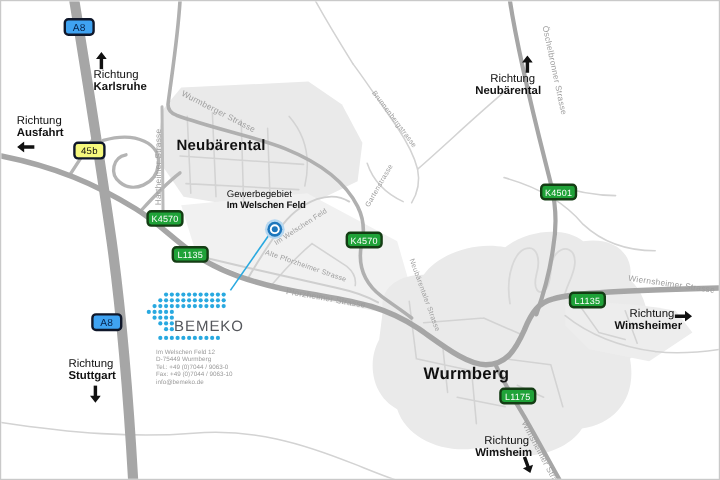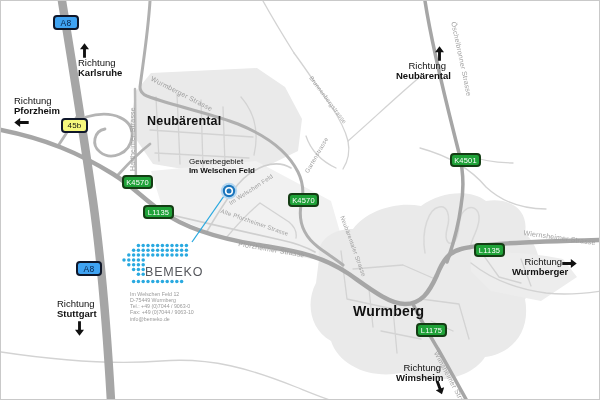--- a/index.html
+++ b/index.html
@@ -146,21 +146,21 @@
   <div class="dir" style="left:77px;top:57px">
     <div>Richtung</div>
     <div class="l2">Karlsruhe</div>
   </div>
   <svg class="arrow" style="left:79px;top:42px" viewBox="0 0 10 16">
       <polygon points="5,0 10,6.5 6.6,6.5 6.6,16 3.4,16 3.4,6.5 0,6.5"></polygon>
     </svg>
 
   <div class="dir" style="left:13px;top:95px">
     <div>Richtung</div>
-    <div class="l2">Pforzheim</div>
+    <div class="l2">Ausfahrt</div>
   </div>
   <svg class="arrow" style="left:16px;top:114px;transform:rotate(-90deg)" viewBox="0 0 10 16">
       <polygon points="5,0 10,6.5 6.6,6.5 6.6,16 3.4,16 3.4,6.5 0,6.5"></polygon>
     </svg>
 
 
   <div class="dir" style="left:56px;top:298px">
     <div>Richtung</div>
     <div class="l2">Stuttgart</div>
   </div>
@@ -171,21 +171,21 @@
   <div class="dir right" style="left:395px;top:60px;width:50px">
     <div>Richtung</div>
     <div class="l2">Neubärental</div>
   </div>
   <svg class="arrow" style="left:434px;top:45px" viewBox="0 0 10 16">
       <polygon points="5,0 10,6.5 6.6,6.5 6.6,16 3.4,16 3.4,6.5 0,6.5"></polygon>
     </svg>
 
   <div class="dir right" style="left:511px;top:256px;width:50px">
     <div>Richtung</div>
-    <div class="l2">Wurmberger</div>
+    <div class="l2">Wimsheimer</div>
   </div>
   <svg class="arrow" style="left:564px;top:255px;transform:rotate(90deg)" viewBox="0 0 10 16">
       <polygon points="5,0 10,6.5 6.6,6.5 6.6,16 3.4,16 3.4,6.5 0,6.5"></polygon>
     </svg>
 
   <div class="dir right" style="left:395px;top:362px;width:45px">
     <div>Richtung</div>
     <div class="l2">Wimsheim</div>
   </div>
   <svg class="arrow" style="left:434px;top:379px;transform:rotate(160deg)" viewBox="0 0 10 16">

